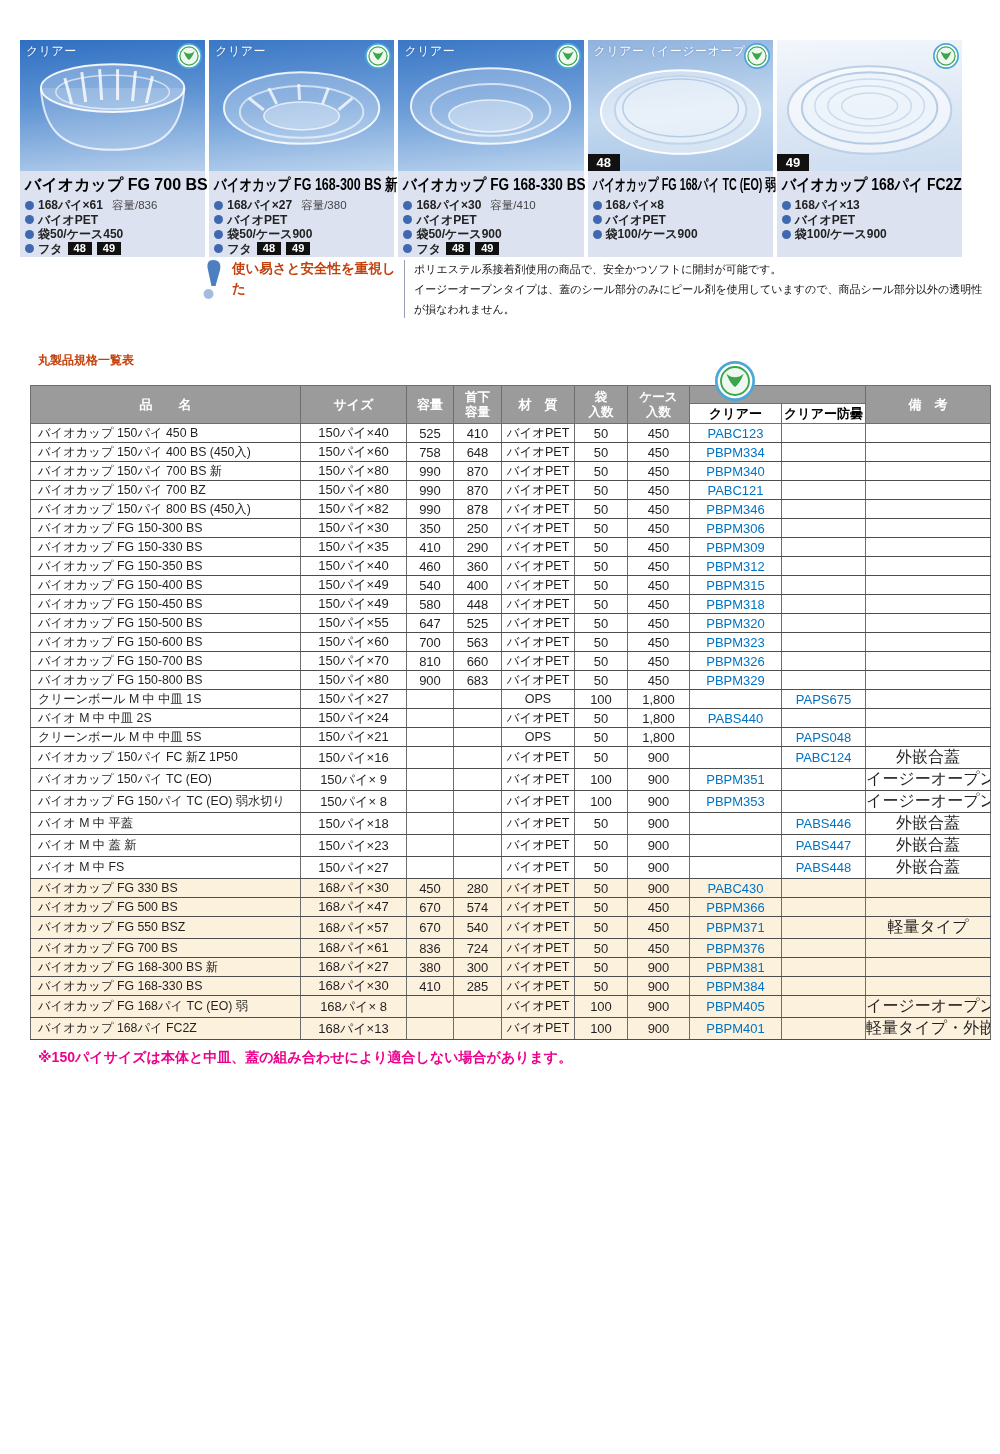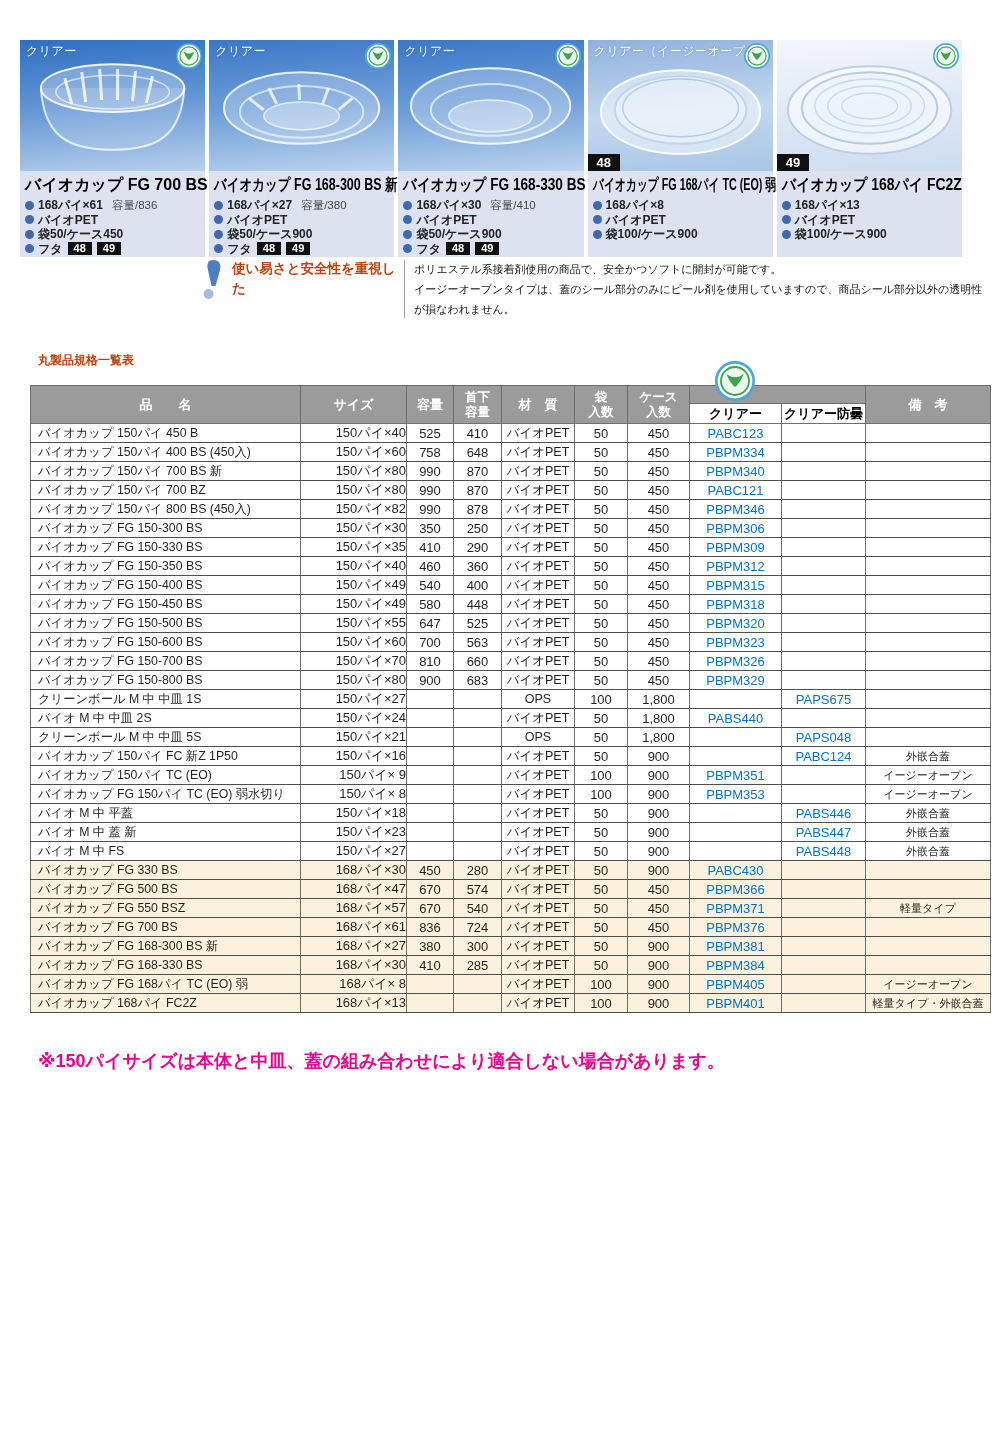--- a/index.html
+++ b/index.html
@@ -55,28 +55,28 @@
   .spec-table{border-collapse:collapse;table-layout:fixed;width:960px;}
   .spec-table th,.spec-table td{border:1px solid #6e6e6e;overflow:hidden;}
   .spec-table th{background:var(--header-gray);color:#fff;font-weight:bold;font-size:13px;
                  text-align:center;height:20px;padding:0;}
   .spec-table th .ln{display:block;line-height:1.2;font-size:12.5px;text-align:center;}
   .spec-table th.sub{background:#fff;color:#000;font-size:13px;}
   .spec-table th.band{height:18px;}
   .spec-table td{height:19px;font-size:13px;color:#231f20;text-align:center;
                  padding:0;border-top-color:#4e4e4e;border-bottom-color:#4e4e4e;}
   td.c-name{text-align:left;padding-left:7px;font-size:12.3px;white-space:nowrap;}
-  td.c-size{white-space:pre;text-align:right;}
+  td.c-size{white-space:pre;}
   td.c-mat{font-size:12.5px;}
   td.c-code{color:var(--code-blue);}
-  td.c-rem{font-size:11px;white-space:nowrap;font-family:Liberation Serif, serif;}
+  td.c-rem{font-size:16px;white-space:nowrap;font-family:Liberation Serif, serif;}
   tr.hl td{background:var(--highlight);}
 
   .footnote{position:absolute;top:1049px;left:38px;color:var(--footnote-pink);
-            font-size:18px;font-weight:bold;}
+            font-size:14px;font-weight:bold;}
 </style>
 </head>
 <body>
 
 <div class="cards">
 
   <div class="card">
     <div class="card-image img-a">
       <span class="img-label">クリアー</span>
       <span class="eco">

